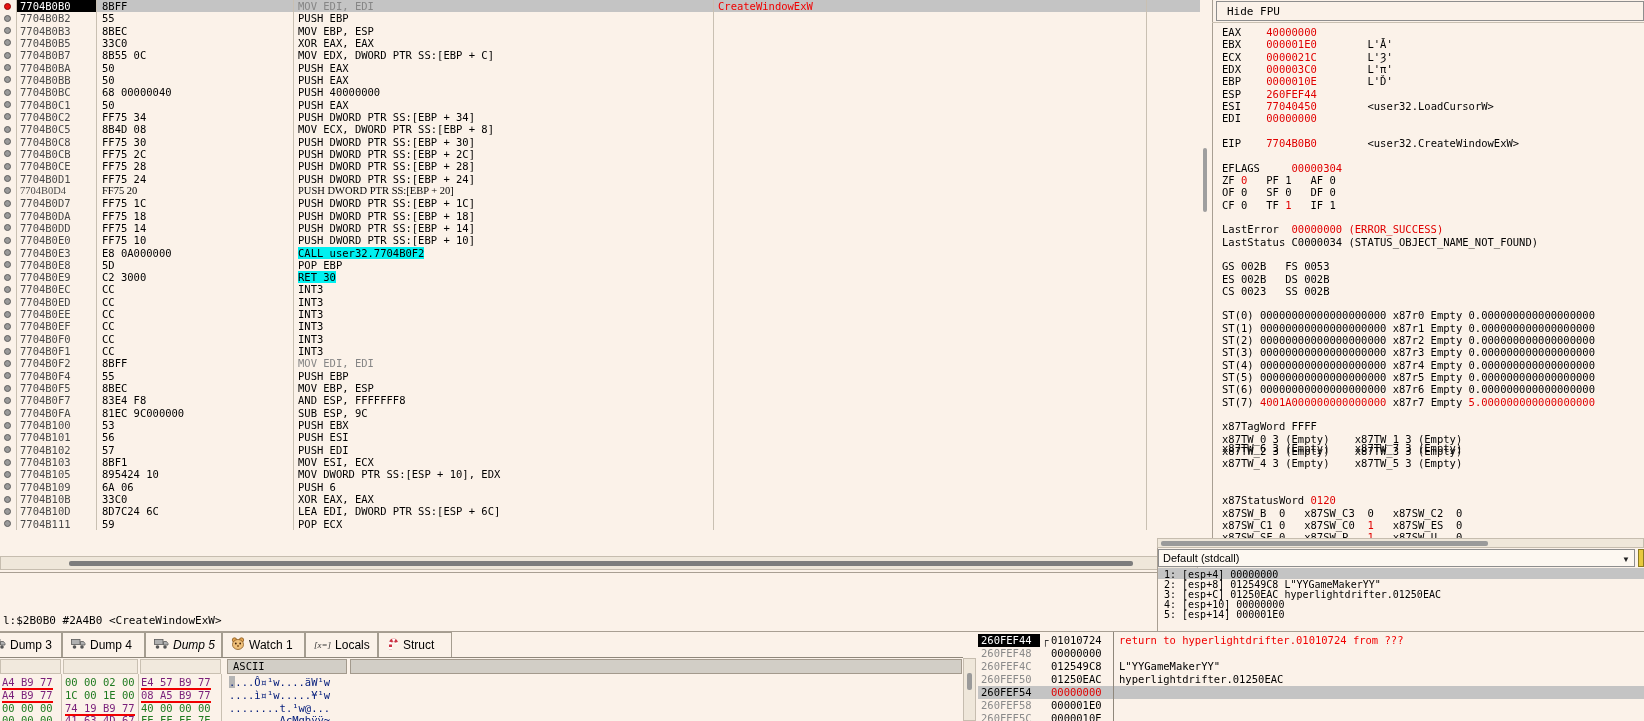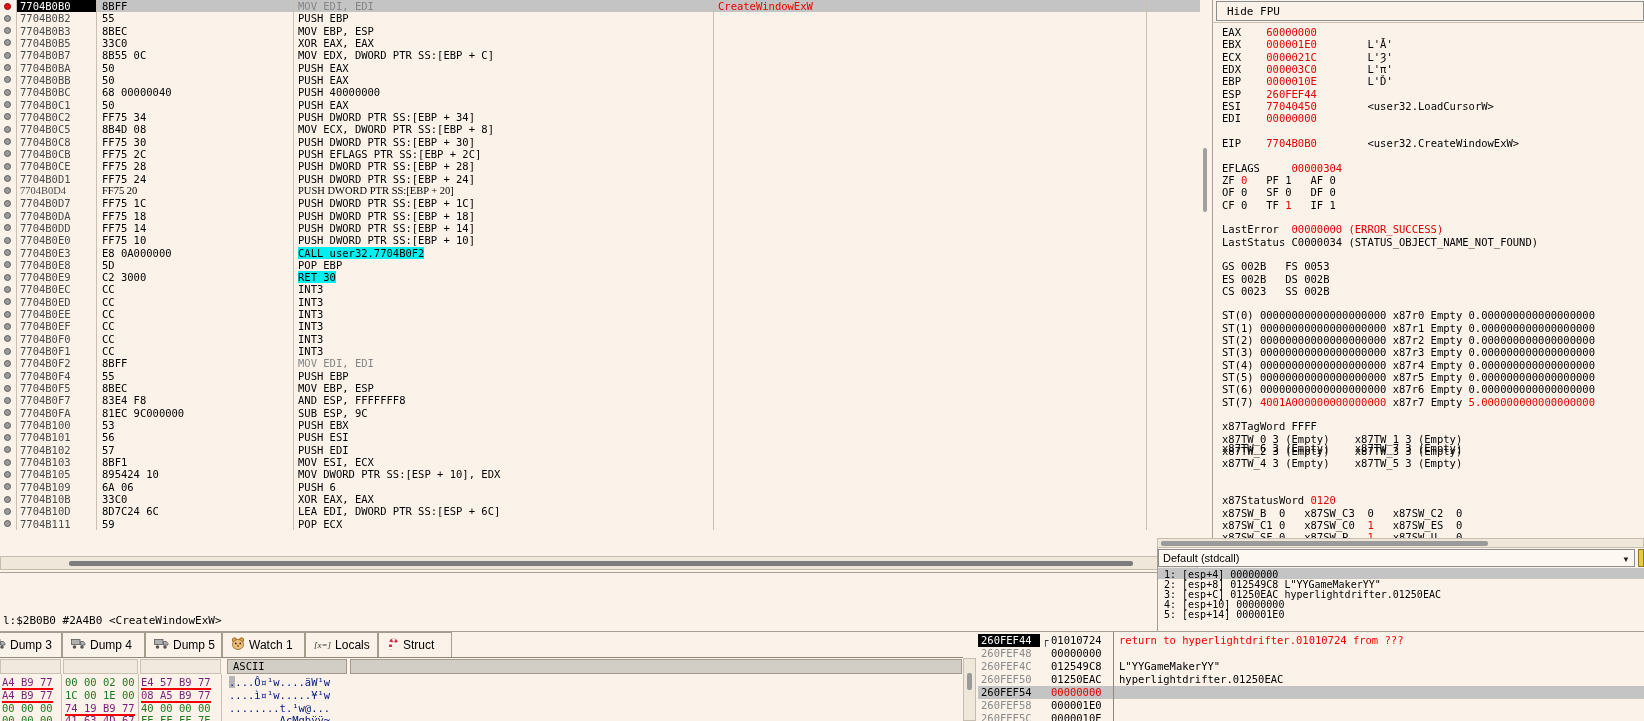--- a/index.html
+++ b/index.html
@@ -69,21 +69,21 @@
       <div class="drow" style="top: 24.652px;"><div class="bp-dot"></div><div class="d-addr">7704B0B3</div><div class="d-bytes">8BEC</div><div class="d-text">MOV EBP, ESP</div></div>
       <div class="drow" style="top: 36.978px;"><div class="bp-dot"></div><div class="d-addr">7704B0B5</div><div class="d-bytes">33C0</div><div class="d-text">XOR EAX, EAX</div></div>
       <div class="drow" style="top: 49.304px;"><div class="bp-dot"></div><div class="d-addr">7704B0B7</div><div class="d-bytes">8B55 0C</div><div class="d-text">MOV EDX, DWORD PTR SS:[EBP + C]</div></div>
       <div class="drow" style="top: 61.63px;"><div class="bp-dot"></div><div class="d-addr">7704B0BA</div><div class="d-bytes">50</div><div class="d-text">PUSH EAX</div></div>
       <div class="drow" style="top: 73.956px;"><div class="bp-dot"></div><div class="d-addr">7704B0BB</div><div class="d-bytes">50</div><div class="d-text">PUSH EAX</div></div>
       <div class="drow" style="top: 86.282px;"><div class="bp-dot"></div><div class="d-addr">7704B0BC</div><div class="d-bytes">68 00000040</div><div class="d-text">PUSH 40000000</div></div>
       <div class="drow" style="top: 98.608px;"><div class="bp-dot"></div><div class="d-addr">7704B0C1</div><div class="d-bytes">50</div><div class="d-text">PUSH EAX</div></div>
       <div class="drow" style="top: 110.934px;"><div class="bp-dot"></div><div class="d-addr">7704B0C2</div><div class="d-bytes">FF75 34</div><div class="d-text">PUSH DWORD PTR SS:[EBP + 34]</div></div>
       <div class="drow" style="top: 123.26px;"><div class="bp-dot"></div><div class="d-addr">7704B0C5</div><div class="d-bytes">8B4D 08</div><div class="d-text">MOV ECX, DWORD PTR SS:[EBP + 8]</div></div>
       <div class="drow" style="top: 135.586px;"><div class="bp-dot"></div><div class="d-addr">7704B0C8</div><div class="d-bytes">FF75 30</div><div class="d-text">PUSH DWORD PTR SS:[EBP + 30]</div></div>
-      <div class="drow" style="top: 147.912px;"><div class="bp-dot"></div><div class="d-addr">7704B0CB</div><div class="d-bytes">FF75 2C</div><div class="d-text">PUSH EFLAGS PTR SS:[EBP + 2C]</div></div>
+      <div class="drow" style="top: 147.912px;"><div class="bp-dot"></div><div class="d-addr">7704B0CB</div><div class="d-bytes">FF75 2C</div><div class="d-text">PUSH DWORD PTR SS:[EBP + 2C]</div></div>
       <div class="drow" style="top: 160.238px;"><div class="bp-dot"></div><div class="d-addr">7704B0CE</div><div class="d-bytes">FF75 28</div><div class="d-text">PUSH DWORD PTR SS:[EBP + 28]</div></div>
       <div class="drow" style="top: 172.564px;"><div class="bp-dot"></div><div class="d-addr">7704B0D1</div><div class="d-bytes">FF75 24</div><div class="d-text">PUSH DWORD PTR SS:[EBP + 24]</div></div>
       <div class="drow" style="top: 184.89px; font-family: Liberation Serif, serif;"><div class="bp-dot"></div><div class="d-addr">7704B0D4</div><div class="d-bytes">FF75 20</div><div class="d-text">PUSH DWORD PTR SS:[EBP + 20]</div></div>
       <div class="drow" style="top: 197.216px;"><div class="bp-dot"></div><div class="d-addr">7704B0D7</div><div class="d-bytes">FF75 1C</div><div class="d-text">PUSH DWORD PTR SS:[EBP + 1C]</div></div>
       <div class="drow" style="top: 209.542px;"><div class="bp-dot"></div><div class="d-addr">7704B0DA</div><div class="d-bytes">FF75 18</div><div class="d-text">PUSH DWORD PTR SS:[EBP + 18]</div></div>
       <div class="drow" style="top: 221.868px;"><div class="bp-dot"></div><div class="d-addr">7704B0DD</div><div class="d-bytes">FF75 14</div><div class="d-text">PUSH DWORD PTR SS:[EBP + 14]</div></div>
       <div class="drow" style="top: 234.194px;"><div class="bp-dot"></div><div class="d-addr">7704B0E0</div><div class="d-bytes">FF75 10</div><div class="d-text">PUSH DWORD PTR SS:[EBP + 10]</div></div>
       <div class="drow" style="top: 246.52px;"><div class="bp-dot"></div><div class="d-addr">7704B0E3</div><div class="d-bytes">E8 0A000000</div><div class="d-text"><span class="hl">CALL user32.7704B0F2</span></div></div>
       <div class="drow" style="top: 258.846px;"><div class="bp-dot"></div><div class="d-addr">7704B0E8</div><div class="d-bytes">5D</div><div class="d-text">POP EBP</div></div>
       <div class="drow" style="top: 271.172px;"><div class="bp-dot"></div><div class="d-addr">7704B0E9</div><div class="d-bytes">C2 3000</div><div class="d-text"><span class="hl">RET 30</span></div></div>
@@ -120,21 +120,21 @@
   <div class="hline" style="left:0;top:572px;width:1157px;"></div>
 
   <div class="sb-thumb" style="left:1203px;top:148px;width:4px;height:64px;background:#9f9f9f;"></div>
   <div class="vline" style="left:1212px;top:0;height:538px;background:#a89f93;"></div>
 
   <div id="hidefpu">
     <span>Hide FPU</span>
   </div>
   <div class="hline" style="left:1212px;top:22px;width:432px;background:#c9c0b2;"></div>
   <div id="reg-lines" class="abs" style="left:0;top:0;width:1644px;height:538px;overflow:hidden;">
-      <div class="rline" style="top: 26px;"><span class="seg-k">EAX    </span><span class="seg-r">60000000</span></div>
+      <div class="rline" style="top: 26px;"><span class="seg-k">EAX    </span><span class="seg-r">40000000</span></div>
       <div class="rline" style="top: 38.326px;"><span class="seg-k">EBX    </span><span class="seg-r">000001E0</span><span class="seg-k">        L'Ǡ'</span></div>
       <div class="rline" style="top: 50.652px;"><span class="seg-k">ECX    </span><span class="seg-r">0000021C</span><span class="seg-k">        L'Ȝ'</span></div>
       <div class="rline" style="top: 62.978px;"><span class="seg-k">EDX    </span><span class="seg-r">000003C0</span><span class="seg-k">        L'π'</span></div>
       <div class="rline" style="top: 75.304px;"><span class="seg-k">EBP    </span><span class="seg-r">0000010E</span><span class="seg-k">        L'Ď'</span></div>
       <div class="rline" style="top: 87.63px;"><span class="seg-k">ESP    </span><span class="seg-r">260FEF44</span></div>
       <div class="rline" style="top: 99.956px;"><span class="seg-k">ESI    </span><span class="seg-r">77040450</span><span class="seg-k">        &lt;user32.LoadCursorW&gt;</span></div>
       <div class="rline" style="top: 112.282px;"><span class="seg-k">EDI    </span><span class="seg-r">00000000</span></div>
       <div class="rline" style="top: 136.934px;"><span class="seg-k">EIP    </span><span class="seg-r">7704B0B0</span><span class="seg-k">        &lt;user32.CreateWindowExW&gt;</span></div>
       <div class="rline" style="top: 161.586px;"><span class="seg-k">EFLAGS     </span><span class="seg-r">00000304</span></div>
       <div class="rline" style="top: 173.912px;"><span class="seg-k">ZF </span><span class="seg-r">0</span><span class="seg-k">   PF 1   AF 0</span></div>
@@ -191,21 +191,21 @@
       </div>
       <div class="tab" style="left: 62px; width: 83px;">
         <span><svg width="15" height="13" viewBox="0 0 15 13">
             <rect x="0.5" y="2.5" width="8.5" height="5" fill="#b0b0b0" stroke="#5a5a5a" stroke-width="0.8"></rect>
             <path d="M9.5 4.5 h3 l1.5 2 v1.5 h-4.5 z" fill="#b0b0b0" stroke="#5a5a5a" stroke-width="0.8"></path>
             <circle cx="3.5" cy="10" r="1.8" fill="#555"></circle>
             <circle cx="11" cy="10" r="1.8" fill="#555"></circle>
           </svg></span>
         <span>Dump 4</span>
       </div>
-      <div class="tab" style="left: 145px; width: 77px;">
+      <div class="tab" style="left: 145px; width: 77px; font-style: italic;">
         <span><svg width="15" height="13" viewBox="0 0 15 13">
             <rect x="0.5" y="2.5" width="8.5" height="5" fill="#b0b0b0" stroke="#5a5a5a" stroke-width="0.8"></rect>
             <path d="M9.5 4.5 h3 l1.5 2 v1.5 h-4.5 z" fill="#b0b0b0" stroke="#5a5a5a" stroke-width="0.8"></path>
             <circle cx="3.5" cy="10" r="1.8" fill="#555"></circle>
             <circle cx="11" cy="10" r="1.8" fill="#555"></circle>
           </svg></span>
         <span>Dump 5</span>
       </div>
       <div class="tab" style="left: 222px; width: 83px;">
         <span><svg width="14" height="13" viewBox="0 0 14 13">

